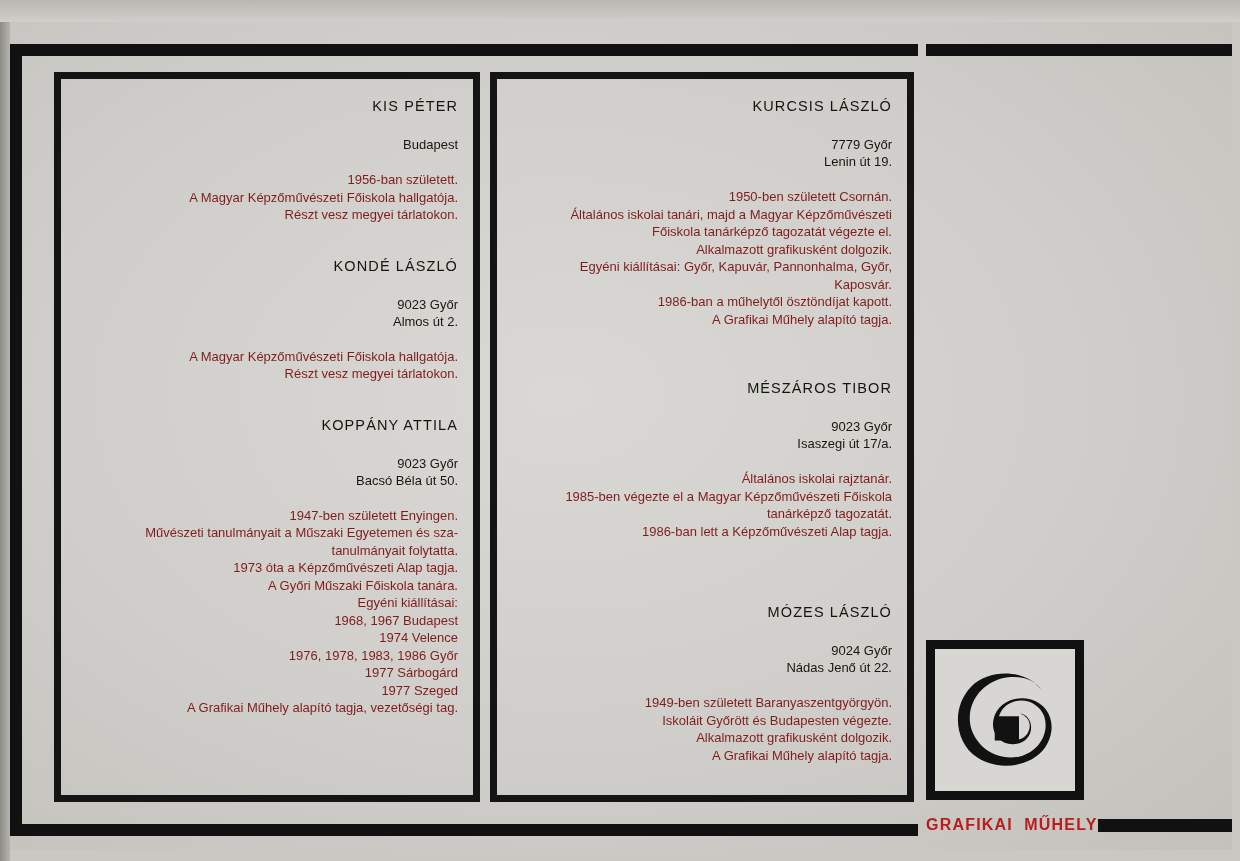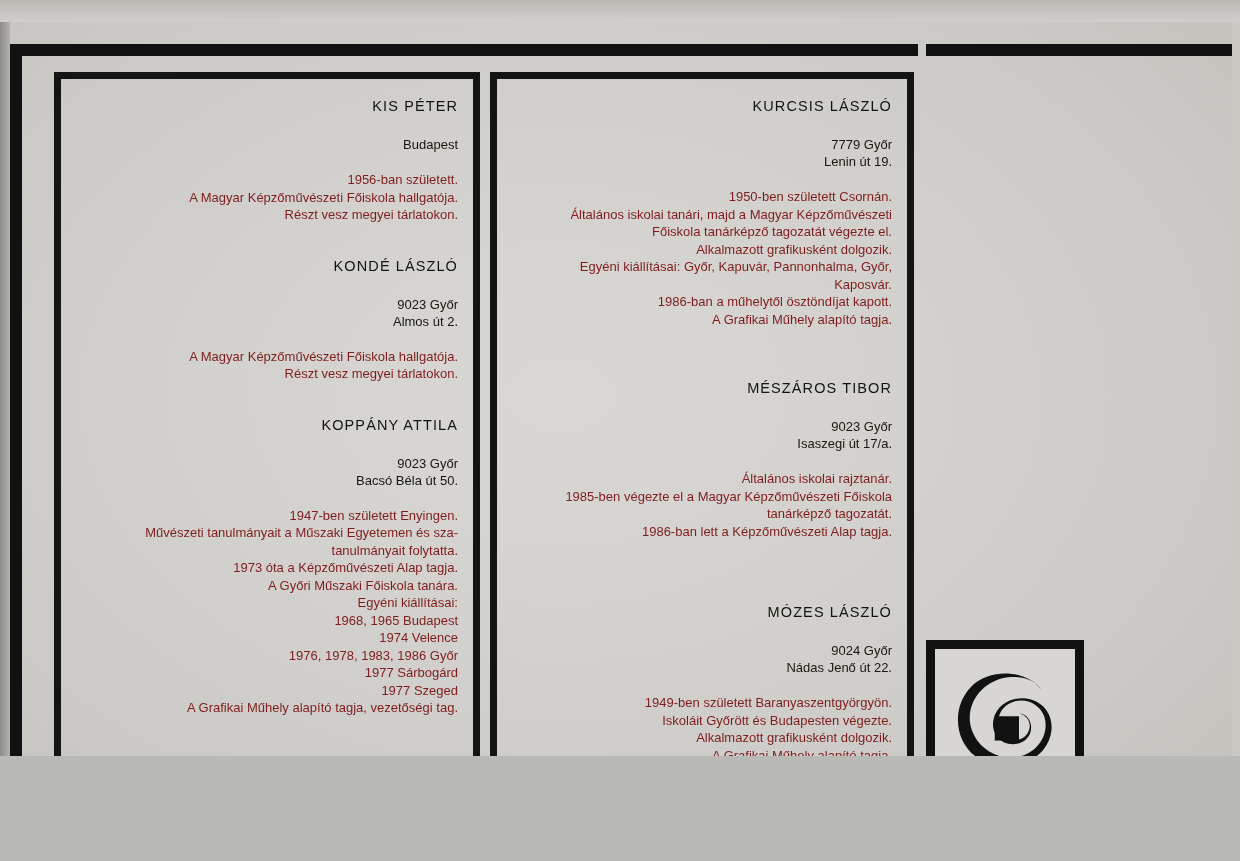--- a/index.html
+++ b/index.html
@@ -6,21 +6,21 @@
     margin: 0;
     padding: 0;
     background: #b9b9b5;
   }
   body {
     font-family: "Liberation Sans", sans-serif;
   }
   .page {
     position: relative;
     width: 1240px;
-    height: 756px;
+    height: 861px;
     background: #c9c8c3;
     overflow: hidden;
   }
   
   .paper {
     position: absolute;
     left: 10px;
     top: 22px;
     width: 1222px;
     height: 828px;
@@ -208,21 +208,21 @@
         <div>9023 Győr</div>
         <div>Bacsó Béla út 50.</div>
       </div>
       <div class="bio">
         <div>1947-ben született Enyingen.</div>
         <div>Művészeti tanulmányait a Műszaki Egyetemen és sza-</div>
         <div>tanulmányait folytatta.</div>
         <div>1973 óta a Képzőművészeti Alap tagja.</div>
         <div>A Győri Műszaki Főiskola tanára.</div>
         <div>Egyéni kiállításai:</div>
-        <div>1968, 1965 Budapest</div>
+        <div>1968, 1967 Budapest</div>
         <div>1974 Velence</div>
         <div>1976, 1978, 1983, 1986 Győr</div>
         <div>1977 Sárbogárd</div>
         <div>1977 Szeged</div>
         <div>A Grafikai Műhely alapító tagja, vezetőségi tag.</div>
       </div>
     </div>
 
   </div>
 

